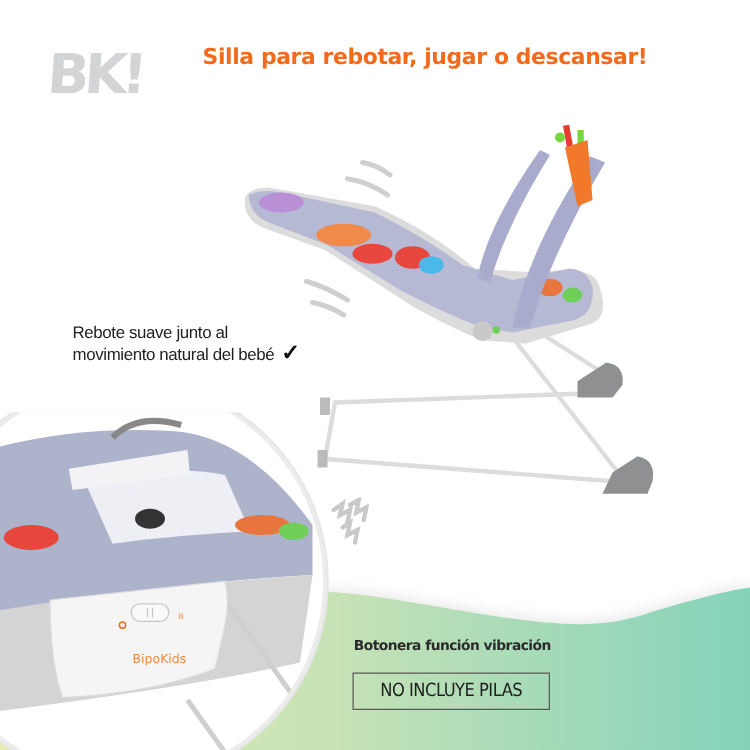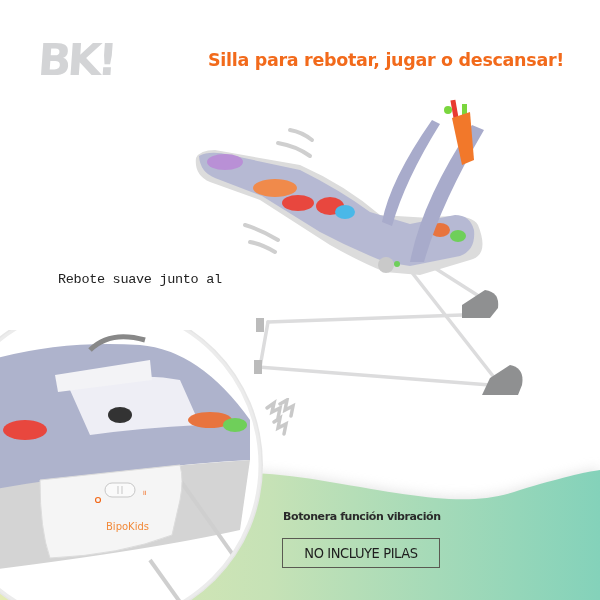--- a/index.html
+++ b/index.html
@@ -1,21 +1,21 @@
 <!DOCTYPE html>
 <html><head>
 <meta charset="utf-8">
 <style>
   html,body{margin:0;padding:0;}
   body{width:600px;height:600px;overflow:hidden;background:#ffffff;position:relative;font-family:"DejaVu Sans",sans-serif;}
   .canvas{position:absolute;inset:0;width:600px;height:600px;overflow:hidden;background:#fff;}
   .wave{position:absolute;left:0;top:0;width:600px;height:600px;}
   .logo{position:absolute;left:38px;top:38px;font-family:"DejaVu Sans",sans-serif;font-weight:bold;font-size:44px;color:#d3d4d6;letter-spacing:-4px;transform:skewX(-4deg);line-height:1;}
-  .headline{position:absolute;left:162px;top:50px;font-family:"DejaVu Sans",sans-serif;font-weight:bold;font-size:17.5px;color:#f26a1b;letter-spacing:-0.3px;white-space:nowrap;margin-left:46px;}
-  .bounce-text{position:absolute;left:58px;top:271px;font-family:Liberation Mono, monospace;font-size:13.5px;color:#222;line-height:17px;letter-spacing:-0.3px;}
+  .headline{position:absolute;left:162px;top:36px;font-family:"DejaVu Sans",sans-serif;font-weight:bold;font-size:17.5px;color:#f26a1b;letter-spacing:-0.3px;white-space:nowrap;}
+  .bounce-text{position:absolute;left:58px;top:257px;font-family:Liberation Sans, sans-serif;font-size:13.5px;color:#222;line-height:17px;letter-spacing:-0.3px;}
   .check{font-weight:bold;font-size:18px;color:#111;margin-left:2px;}
   .vib-title{position:absolute;left:283px;top:510px;font-family:"DejaVu Sans",sans-serif;font-size:11px;font-weight:bold;color:#2a2a2a;letter-spacing:-0.4px;white-space:nowrap;}
   .no-pilas{position:absolute;left:282px;top:538px;width:158px;height:30px;border:1px solid #5a5a52;box-sizing:border-box;font-family:"DejaVu Sans Condensed","DejaVu Sans",sans-serif;font-size:14.5px;color:#1e1e1e;display:flex;align-items:center;justify-content:center;letter-spacing:-0.4px;}
   .product{position:absolute;left:0;top:0;width:600px;height:600px;}
   .circle-photo{position:absolute;}
 </style>
 </head>
 <body>
 
 <div class="canvas">
@@ -126,17 +126,18 @@
       <line x1="122" y1="156" x2="122" y2="164" stroke="#c7c7c7"></line>
       <circle cx="98" cy="170" r="2.5" fill="none" stroke="#f26a1b" stroke-width="1.2"></circle>
       <text x="143" y="165" font-family="DejaVu Sans, sans-serif" font-size="6" fill="#f26a1b">II</text>
       <text x="106" y="200" font-family="DejaVu Sans, sans-serif" font-size="10" fill="#f28a3a">BipoKids</text>
     </g>
     <circle cx="100" cy="135" r="160" fill="none" stroke="#ececec" stroke-width="3"></circle>
   </svg>
 
   <div class="bounce-text">
     <div>Rebote suave junto al</div>
+    <div><span>movimiento natural del bebé</span> <span class="check">✓</span></div>
   </div>
 
   <div class="vib-title">Botonera función vibración</div>
   <div class="no-pilas">NO INCLUYE PILAS</div>
 </div>
 
 </body></html>

